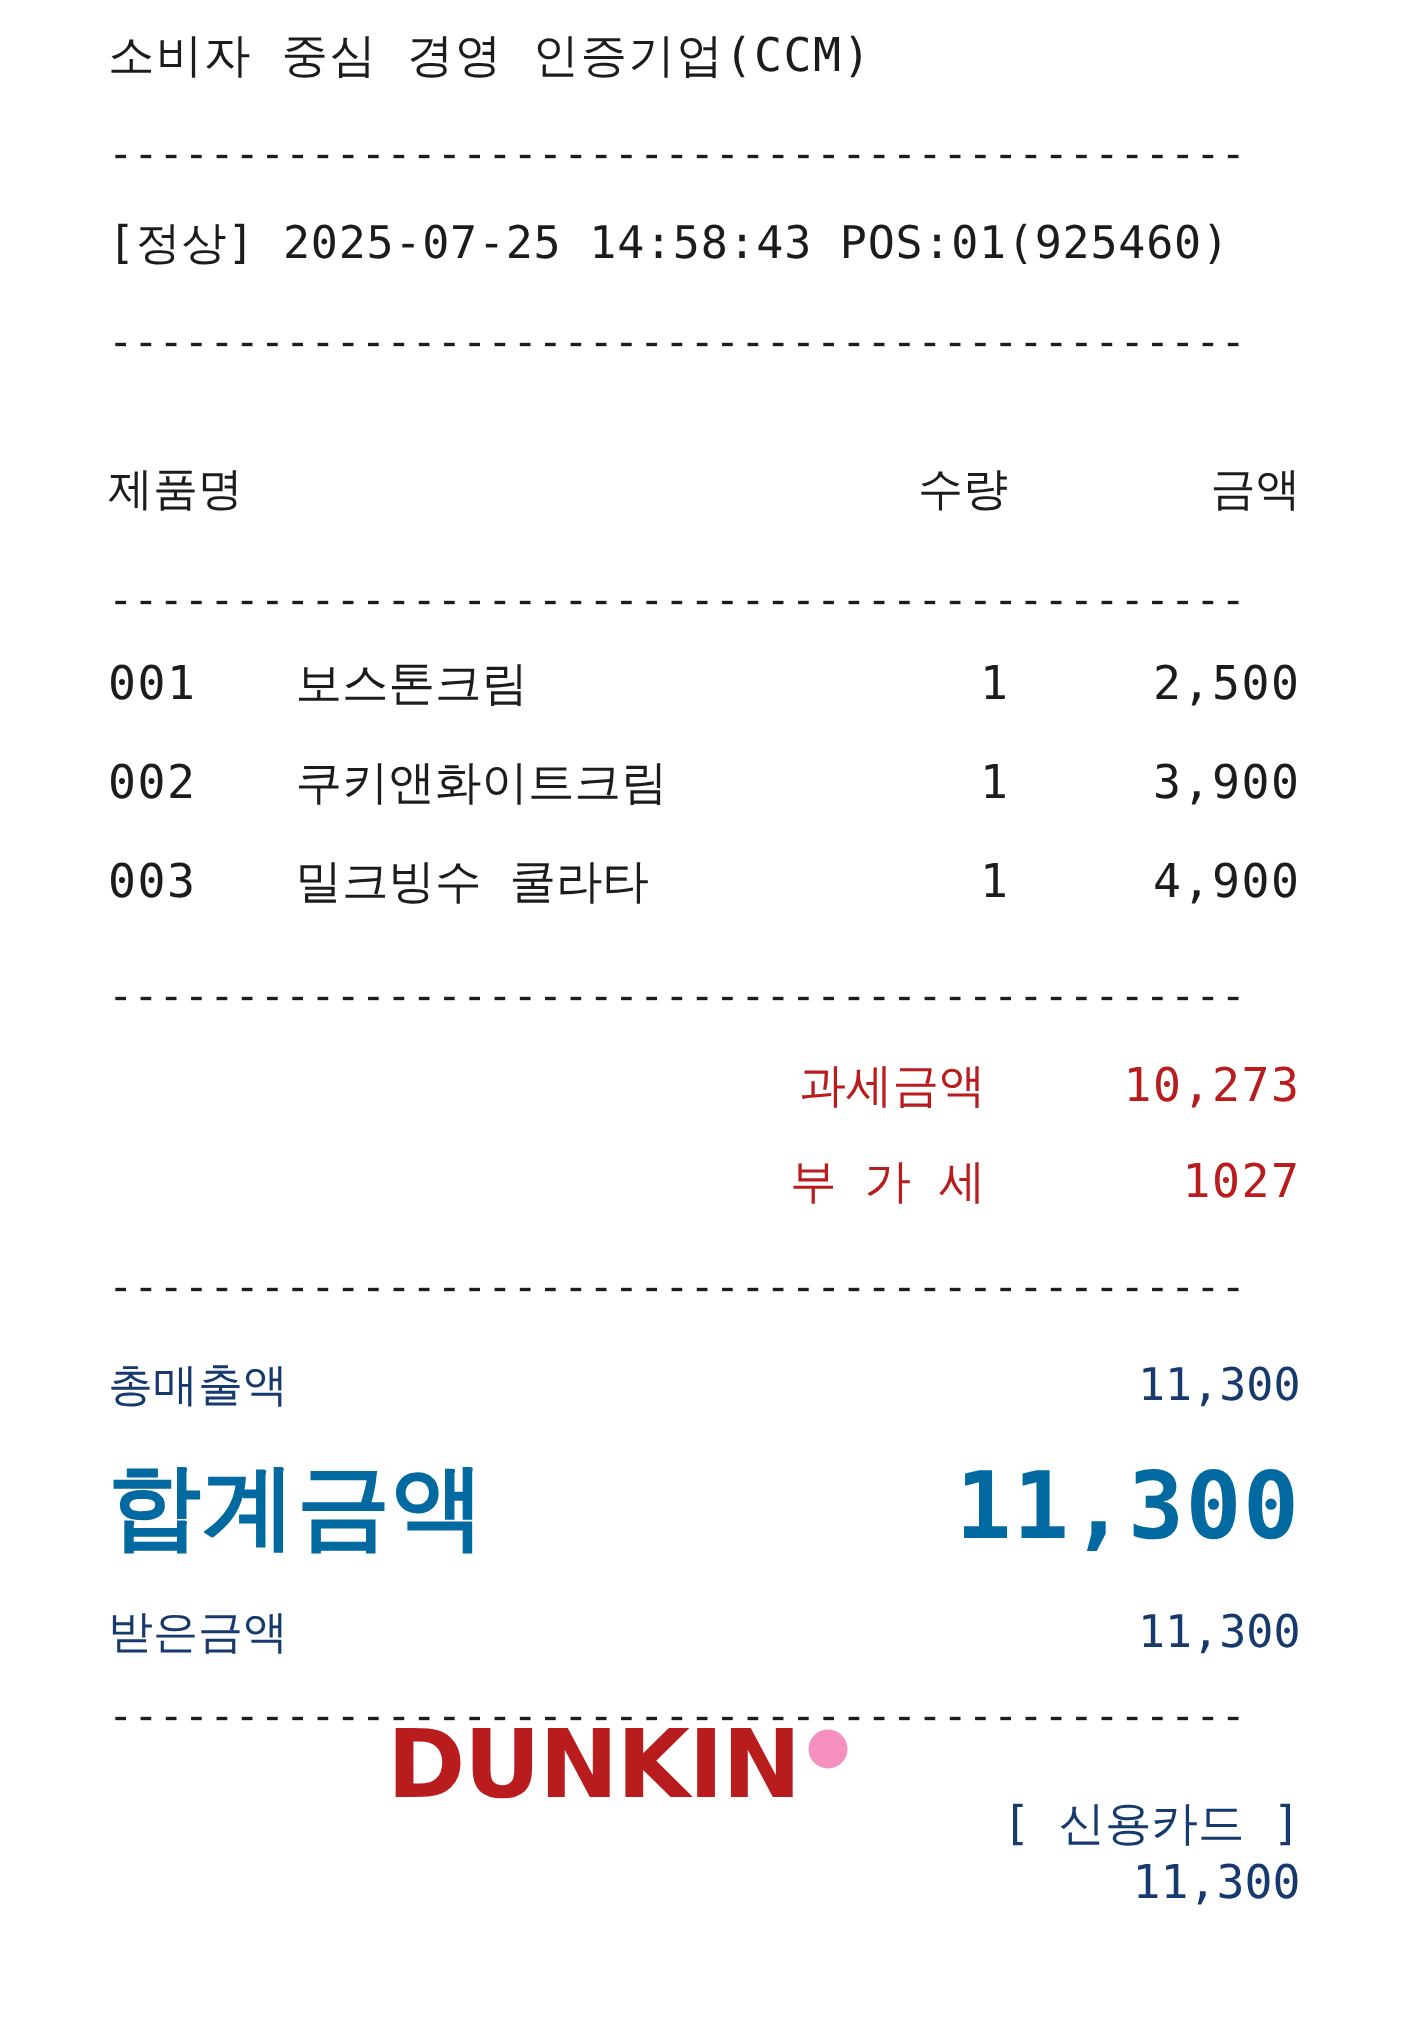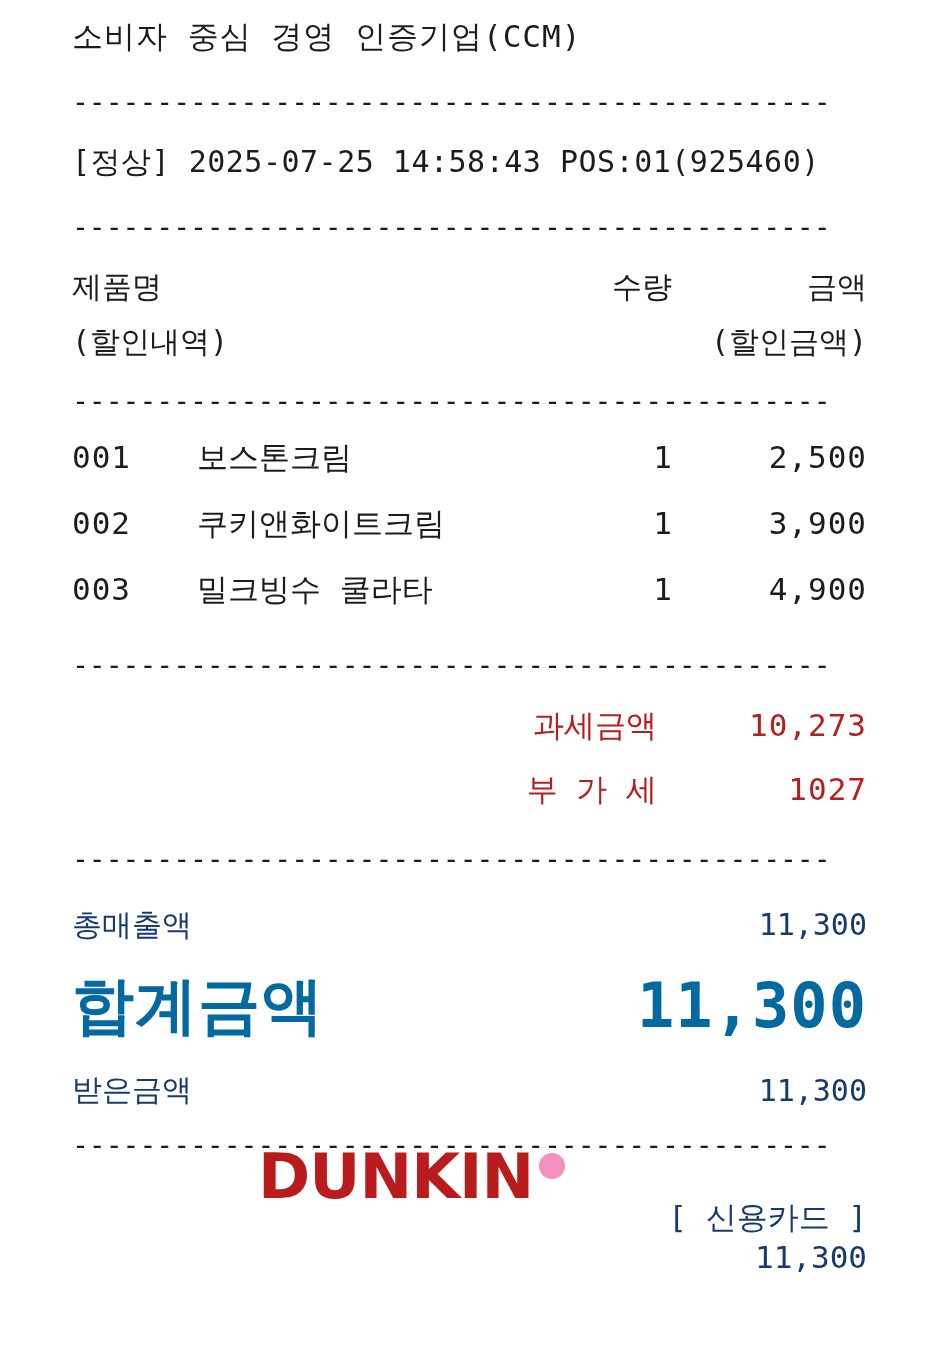--- a/index.html
+++ b/index.html
@@ -50,20 +50,21 @@
     font-size: 30px;
     letter-spacing: 0.5px;
     color: #1c1c1c;
   }
 
   
   .col-head {
     display: flex;
     font-size: 30px;
     color: #1c1c1c;
+    margin-top: 39px;
   }
   .col-head .c-name { flex: 0 0 430px; }
   .col-head .c-qty  { flex: 0 0 170px; text-align: right; }
   .col-head .c-amt  { flex: 1 1 auto; text-align: right; }
 
   .col-head2 {
     display: flex;
     font-size: 30px;
     color: #1c1c1c;
   }
@@ -181,24 +182,20 @@
   <div class="gap-22"></div>
 
   <div class="col-head">
     <span class="c-name">제품명</span>
     <span class="c-qty">수량</span>
     <span class="c-amt">금액</span>
   </div>
 
   <div class="gap-14"></div>
 
-  <div class="col-head2">
-    <span class="c-left">(할인내역)</span>
-    <span class="c-right">(할인금액)</span>
-  </div>
 
   <div class="gap-22"></div>
   <div class="divider line-text">---------------------------------------------</div>
   <div class="gap-18"></div>
 
   <div>
     <div class="item-row">
       <span class="i-no">001</span>
       <span class="i-name">보스톤크림</span>
       <span class="i-qty">1</span>

